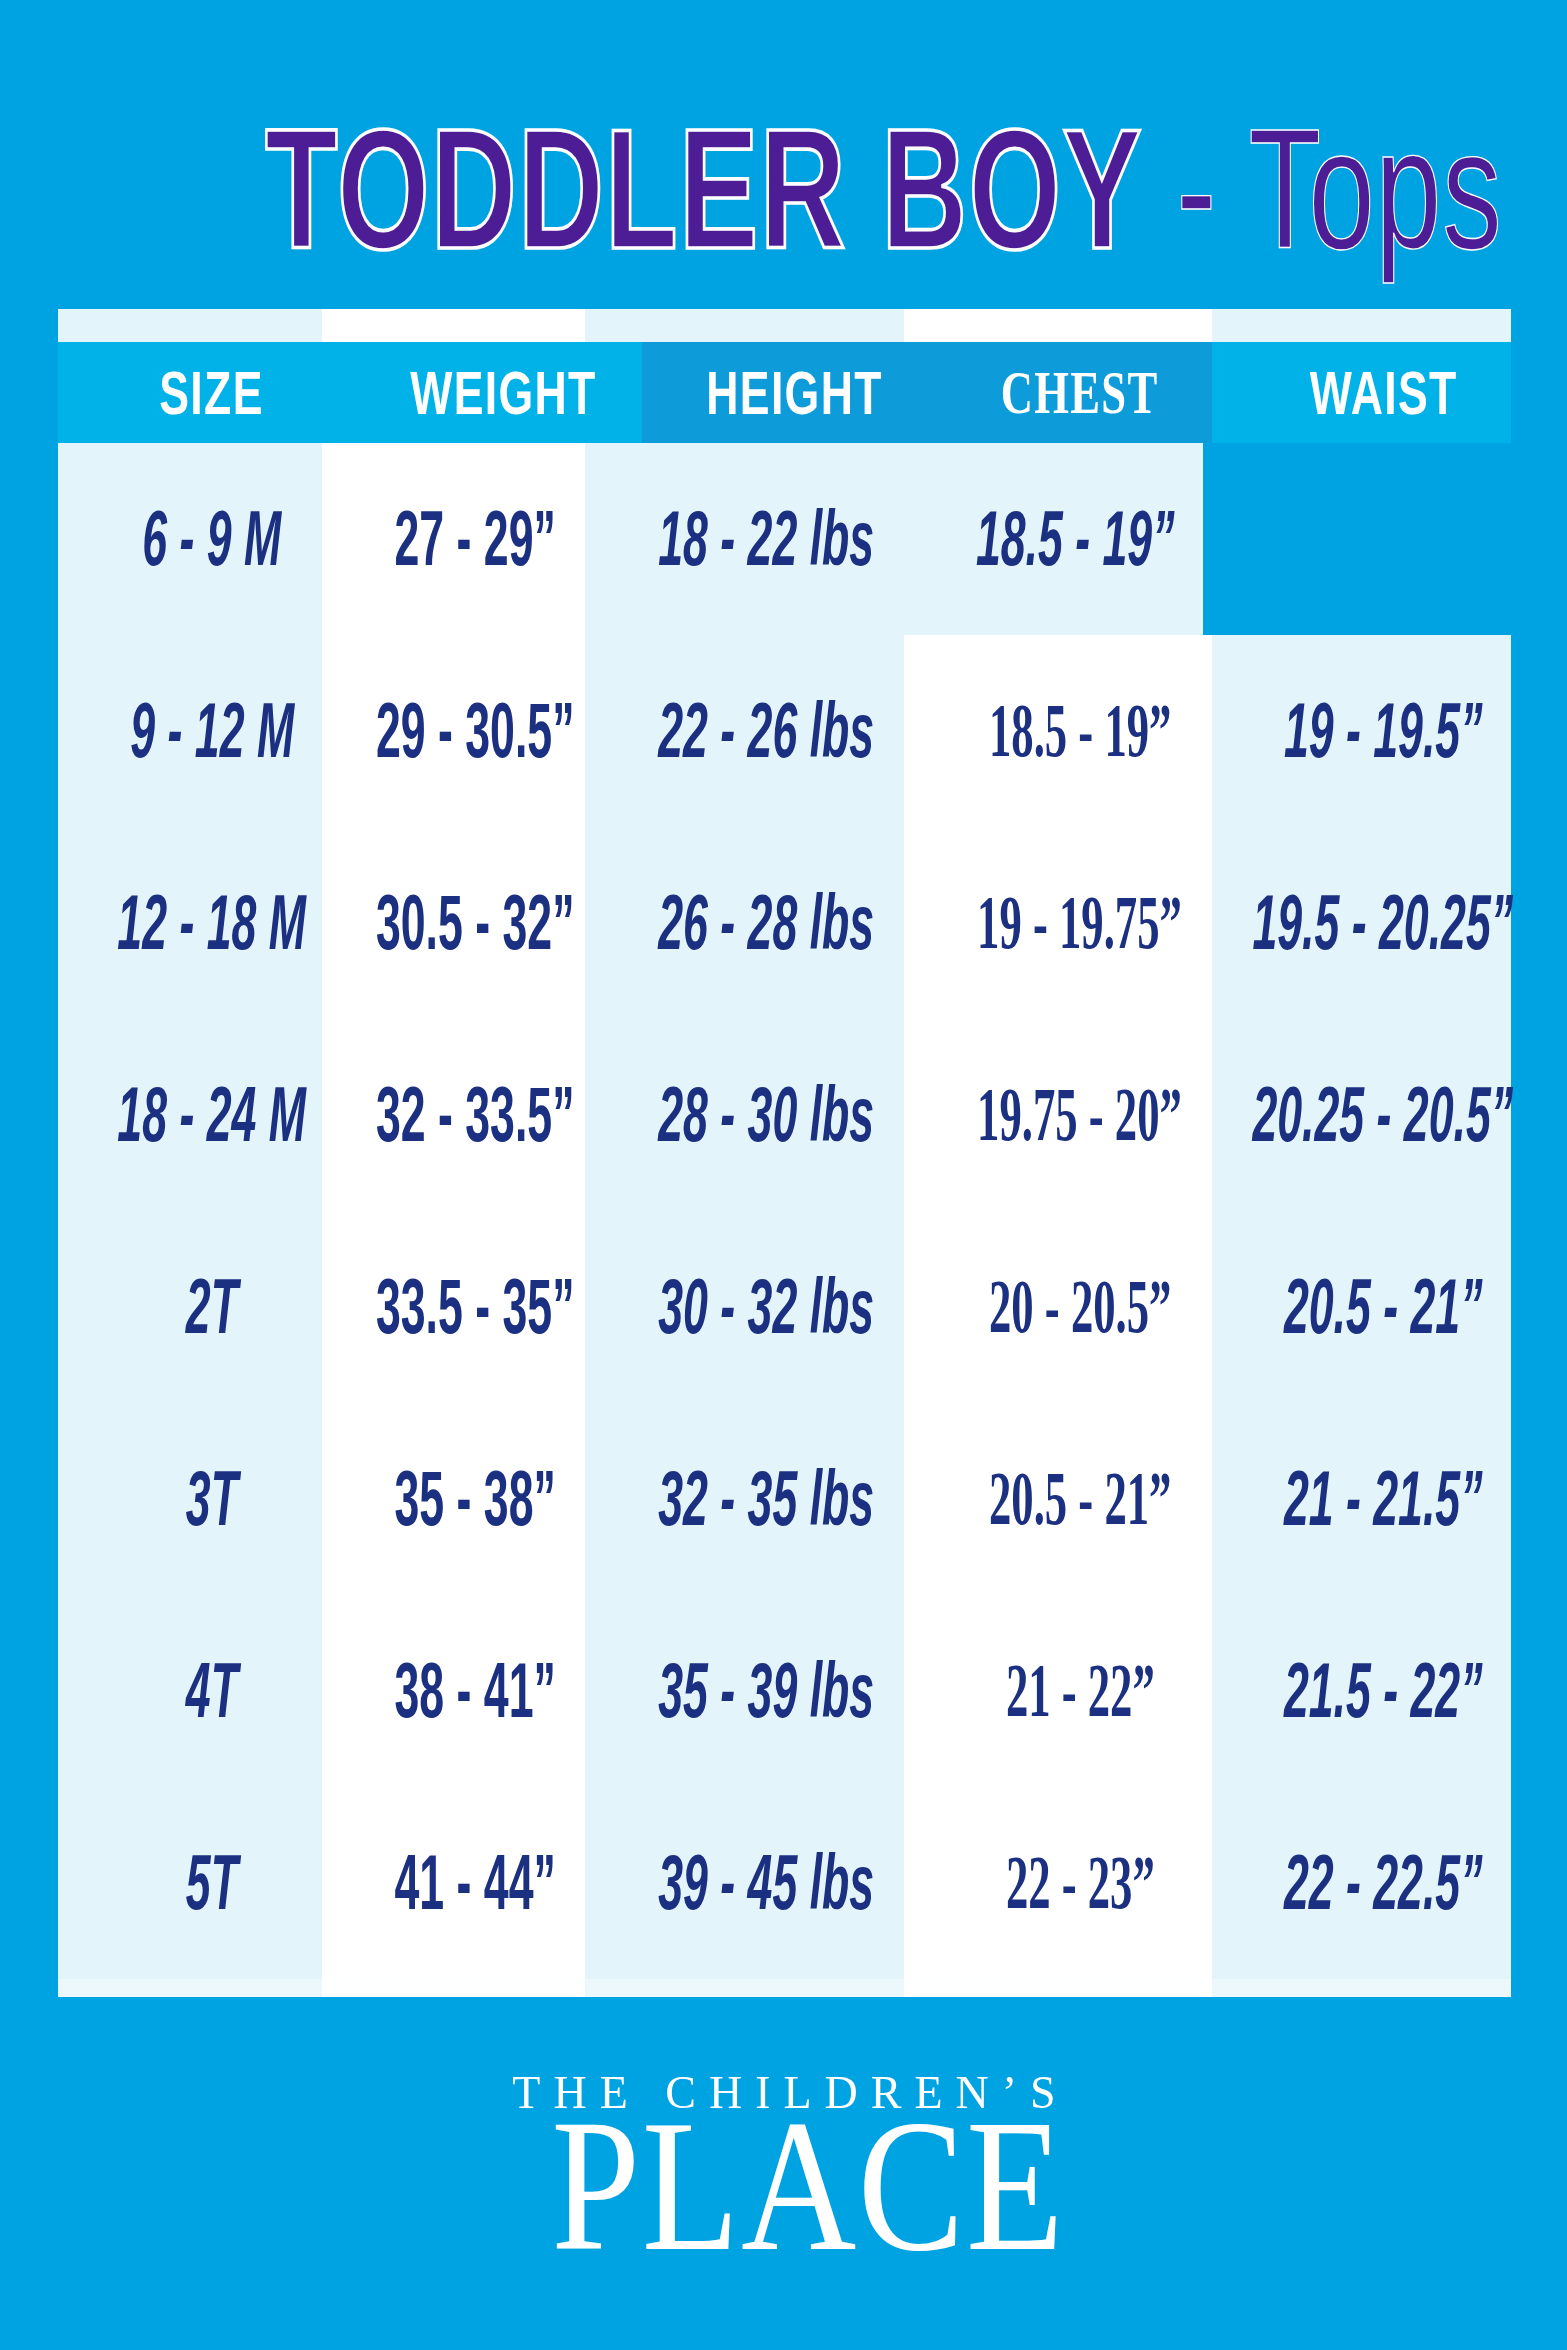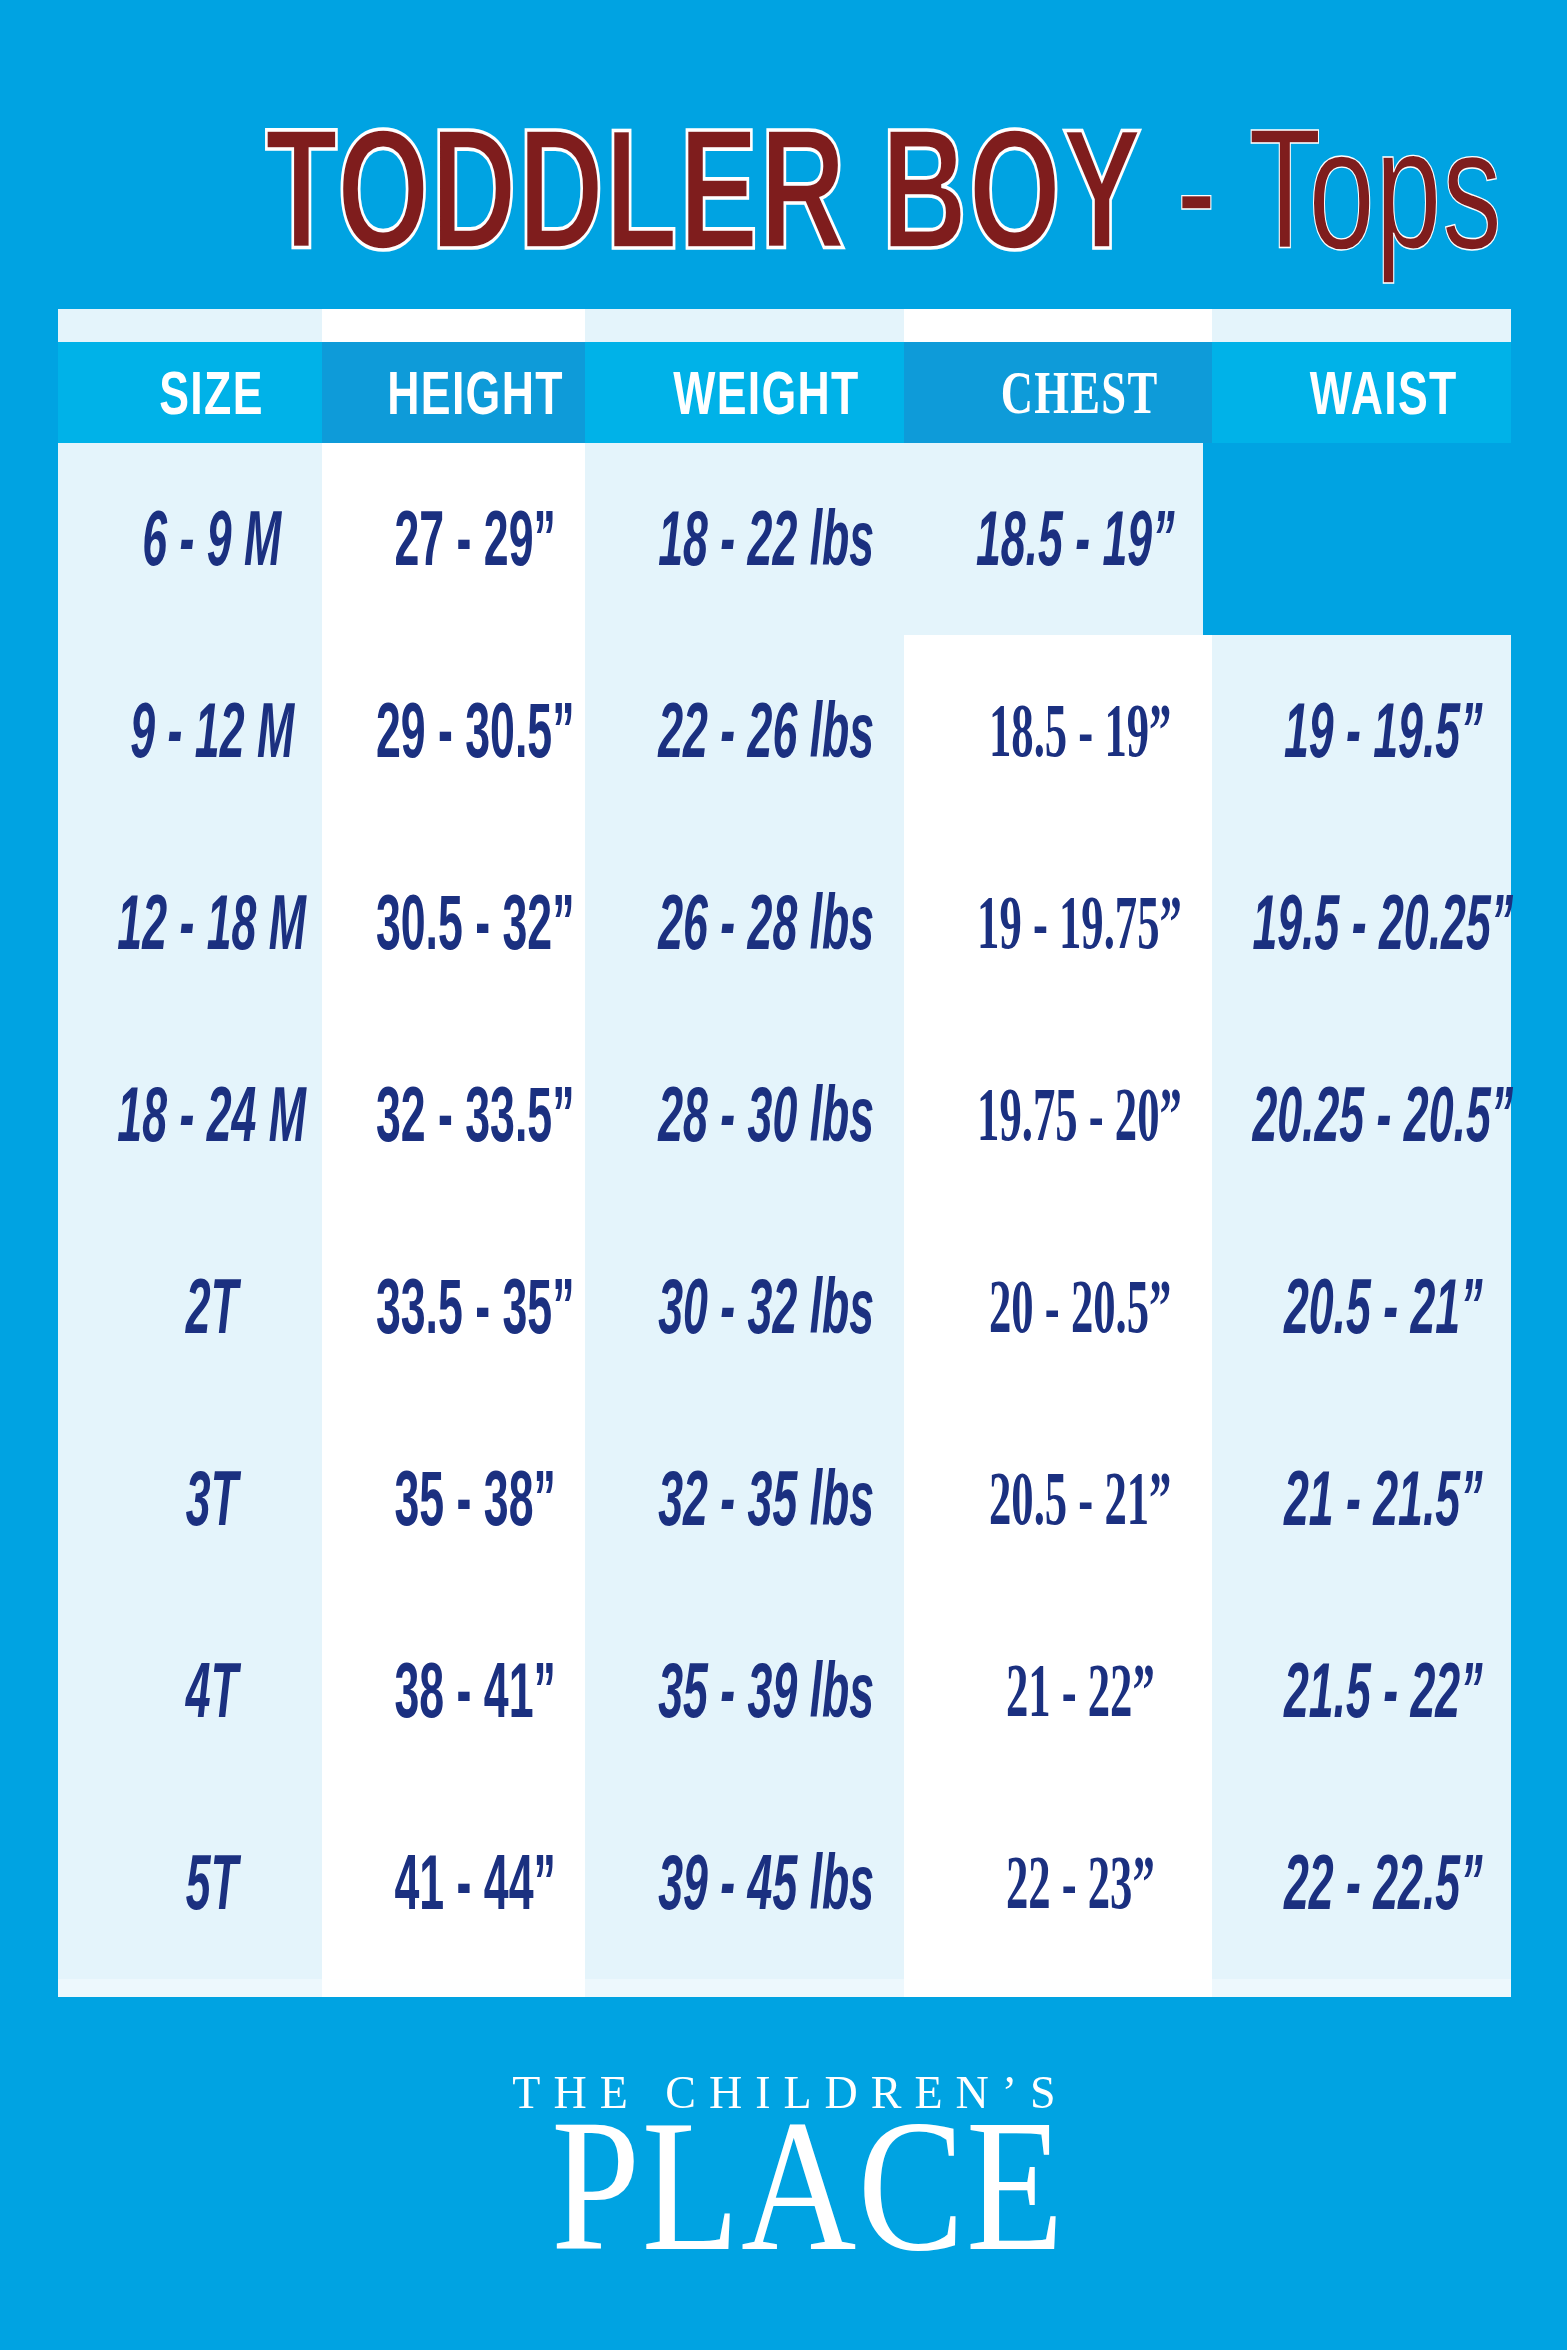--- a/index.html
+++ b/index.html
@@ -9,21 +9,21 @@
     width:1568px; height:2351px;
     background:var(--bg, #00A3E2);
     font-family:"Liberation Sans", sans-serif;
     overflow:hidden;
   }
 
   
   .title {
     position:absolute; top:92px; left:0; right:0;
     text-align:center;
-    color:#7f1d1d;
+    color:#4c1d95;
     font-size:170px; line-height:1.15;
     white-space:nowrap;
   }
   .title .cond-title {
     display:inline-block;
     transform:scaleX(0.70);
     transform-origin:center;
     white-space:nowrap;
   }
   .title .main {
@@ -107,25 +107,25 @@
       <div class="cell c1"></div>
       <div class="cell c2"></div>
       <div class="cell c3"></div>
       <div class="cell c4"></div>
     </div>
 
     <div class="trow header-row" id="header-row">
         <div class="cell c0">
           <span class="cond">SIZE</span>
         </div>
+        <div class="cell c2">
+          <span class="cond">WEIGHT</span>
+        </div>
         <div class="cell c1">
           <span class="cond">HEIGHT</span>
-        </div>
-        <div class="cell c2">
-          <span class="cond">WEIGHT</span>
         </div>
         <div class="cell c3">
           <span class="cond">CHEST</span>
         </div>
         <div class="cell c4">
           <span class="cond">WAIST</span>
         </div>
       </div>
 
     <div id="table-body">

